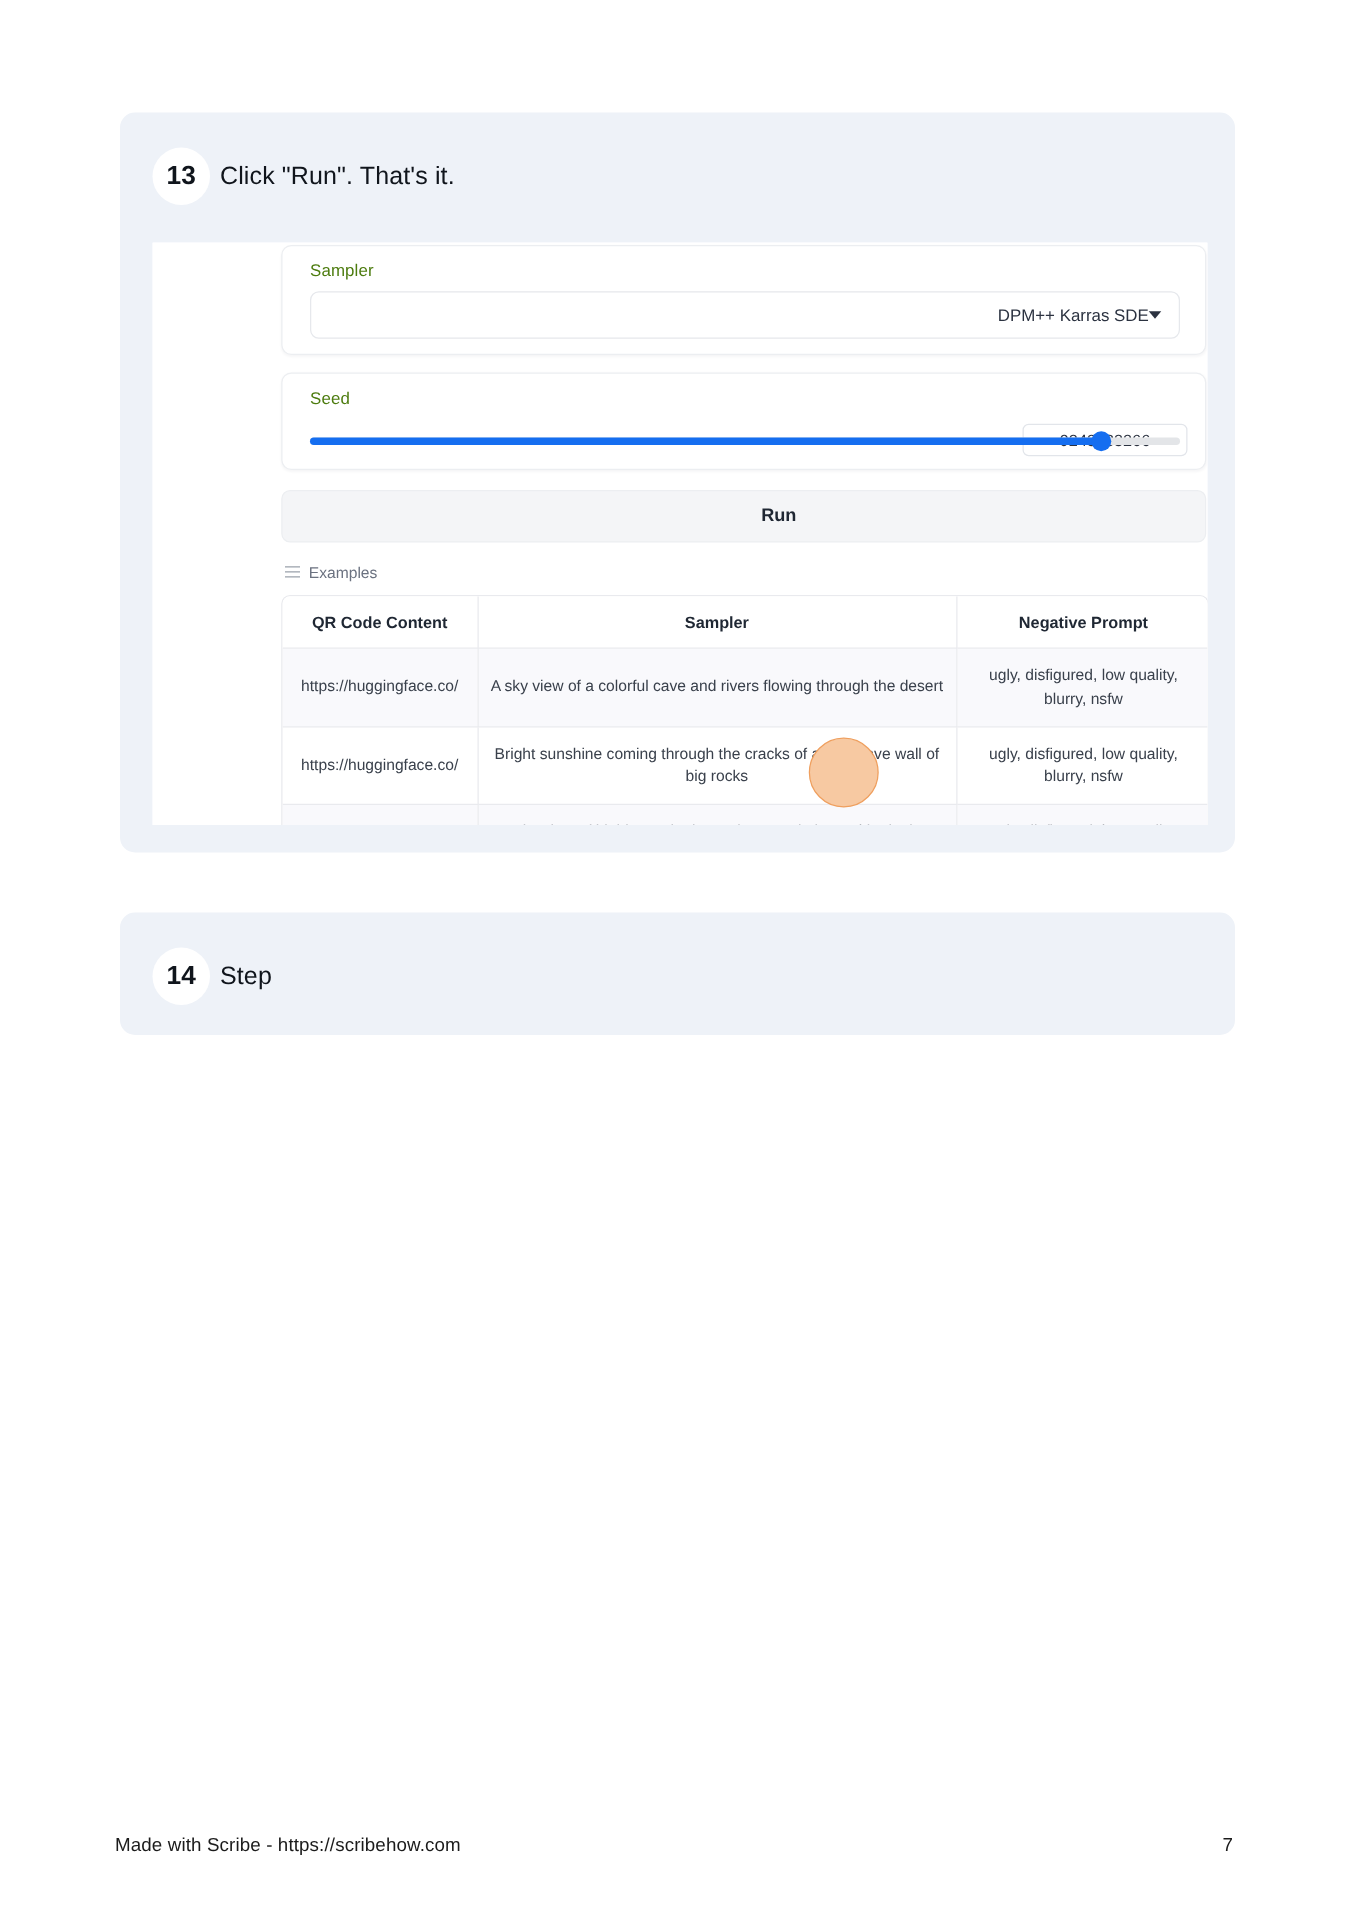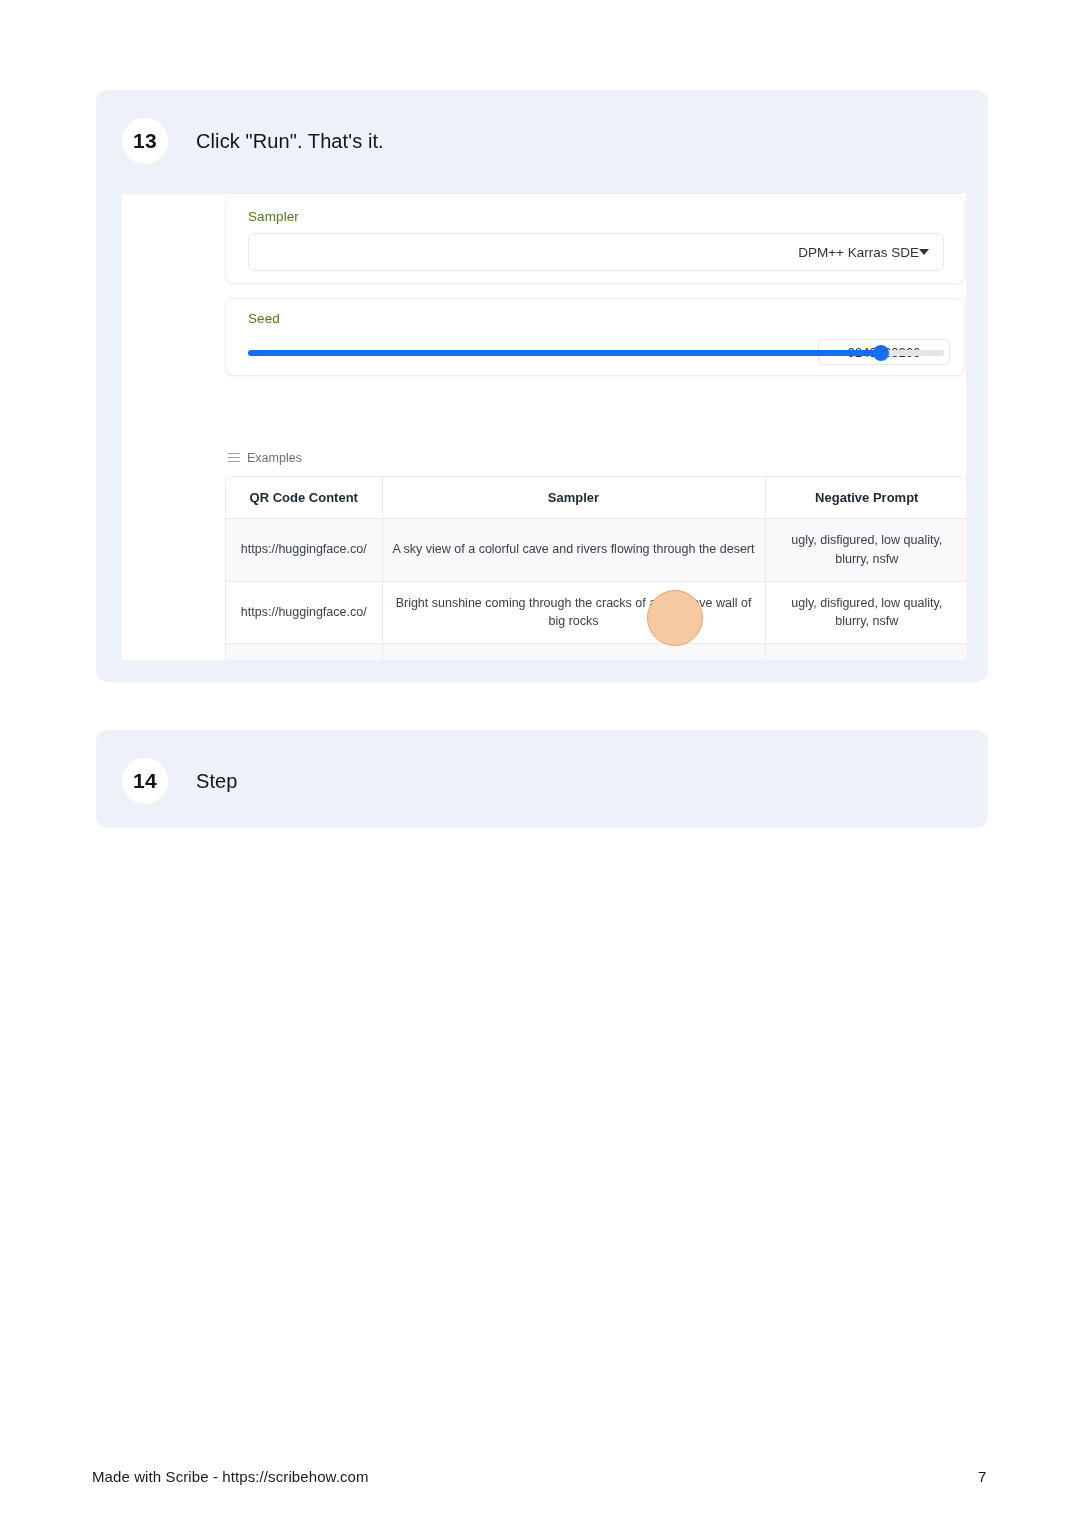--- a/index.html
+++ b/index.html
@@ -28,21 +28,21 @@
   }
   #step-13-card { left: 96px; top: 90px; width: 892px; height: 592px; }
   #step-14-card { left: 96px; top: 730px; width: 892px; height: 98px; }
 
   .step-head {
     position: absolute;
     left: 26px;
     top: 28px;
     display: flex;
     align-items: center;
-    gap: 28px;
+    gap: 8px;
   }
   .step-badge {
     width: 46px;
     height: 46px;
     border-radius: 50%;
     background: #ffffff;
     display: flex;
     align-items: center;
     justify-content: center;
     font-size: 21px;
@@ -343,20 +343,23 @@
           <div class="field-box" id="seed-box">
             <div class="field-label">Seed</div>
             <div class="seed-number">9243483266</div>
             <div class="slider-wrap">
               <div class="slider-track"></div>
               <div class="slider-fill" id="seed-slider-fill" style="width: 91%;"></div>
               <div class="slider-thumb" id="seed-slider-thumb" style="left: 91%;"></div>
             </div>
           </div>
 
+          <div id="run-strip">
+            <span id="run-label">Run</span>
+          </div>
 
           <div id="examples-row">
             <span class="list-icon">
                 <i></i>
                 <i></i>
                 <i></i>
               </span>
             <span id="examples-label">Examples</span>
           </div>
 

